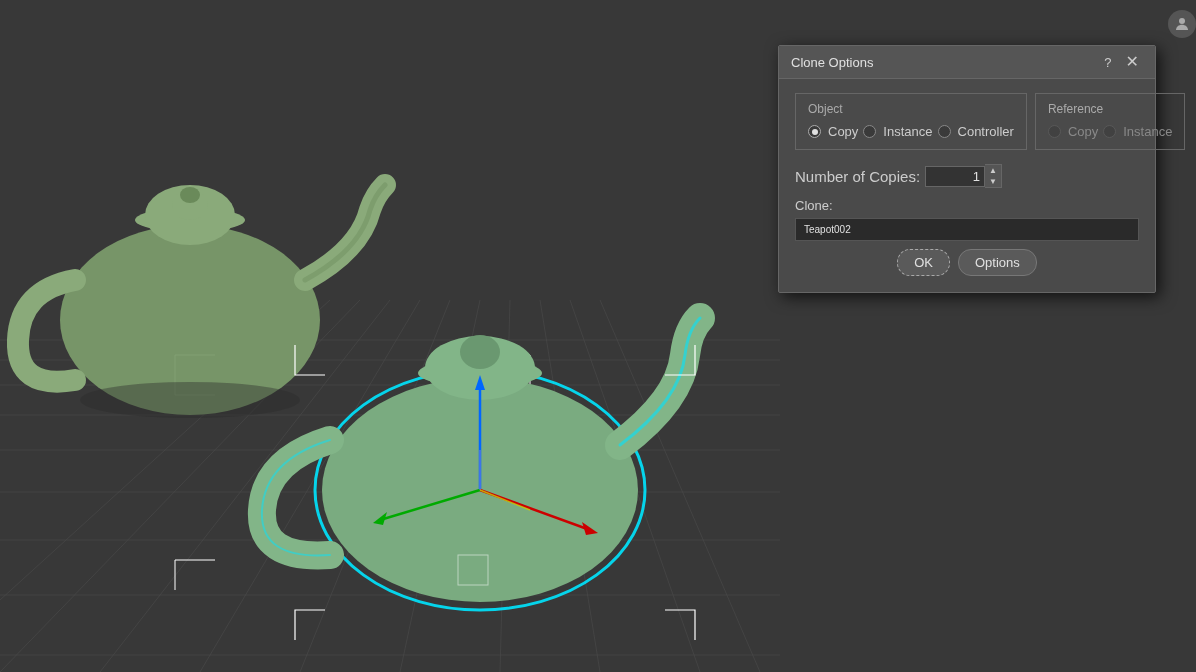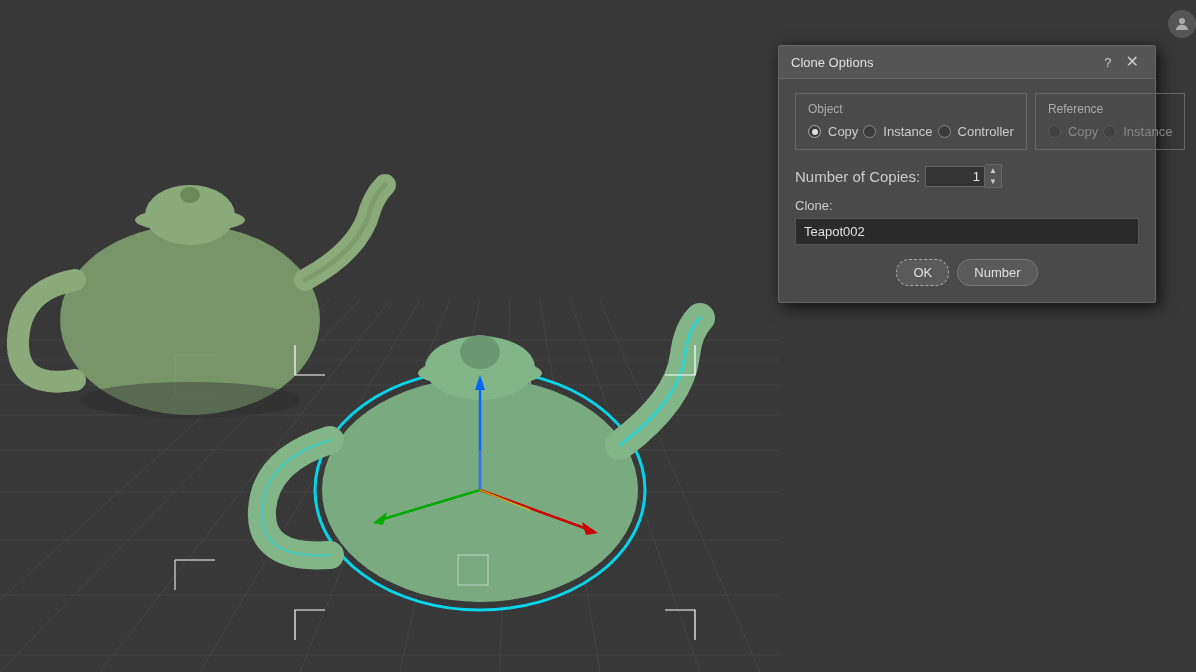--- a/index.html
+++ b/index.html
@@ -211,23 +211,23 @@
       font-size: 13px;
       margin-bottom: 5px;
     }
 
     .name-input {
       width: 100%;
       background: #2a2a2a;
       border: 1px solid #555;
       color: #e0e0e0;
       padding: 5px 8px;
-      font-size: 13px;
+      font-size: 10px;
       outline: none;
-      margin-bottom: 14px;
+      margin-bottom: 8px;
     }
 
     .dialog-buttons {
       display: flex;
       justify-content: center;
       gap: 8px;
     }
 
     .dialog-btn {
       background: #5a5a5a;
@@ -437,21 +437,21 @@
       </div>
     </div>
 
     
     <div class="name-label">Clone:</div>
     <input type="text" class="name-input" value="Teapot002" style="">
 
     
     <div class="dialog-buttons">
       <button class="dialog-btn ok-btn">OK</button>
-      <button class="dialog-btn">Number</button>
+      <button class="dialog-btn">Options</button>
     </div>
 
   </div>
 </div>
 
 <div class="user-icon">
   <svg width="18" height="18" viewBox="0 0 24 24" fill="#aaa">
     <circle cx="12" cy="8" r="4"></circle>
     <path d="M4 20c0-4 3.6-7 8-7s8 3 8 7"></path>
   </svg>

